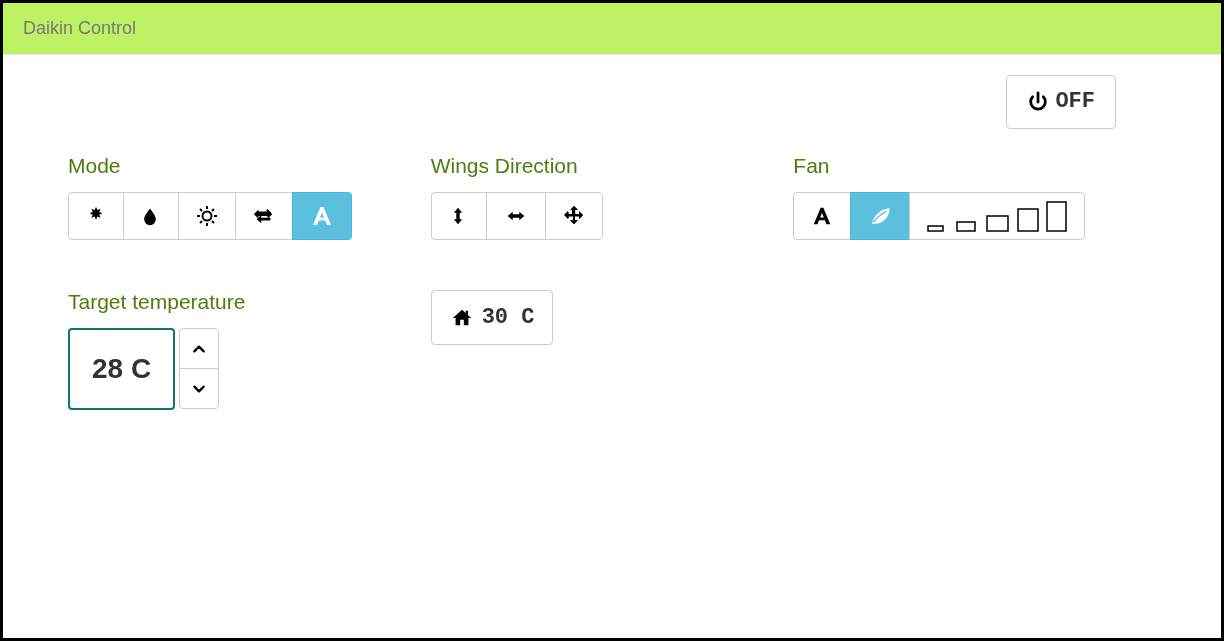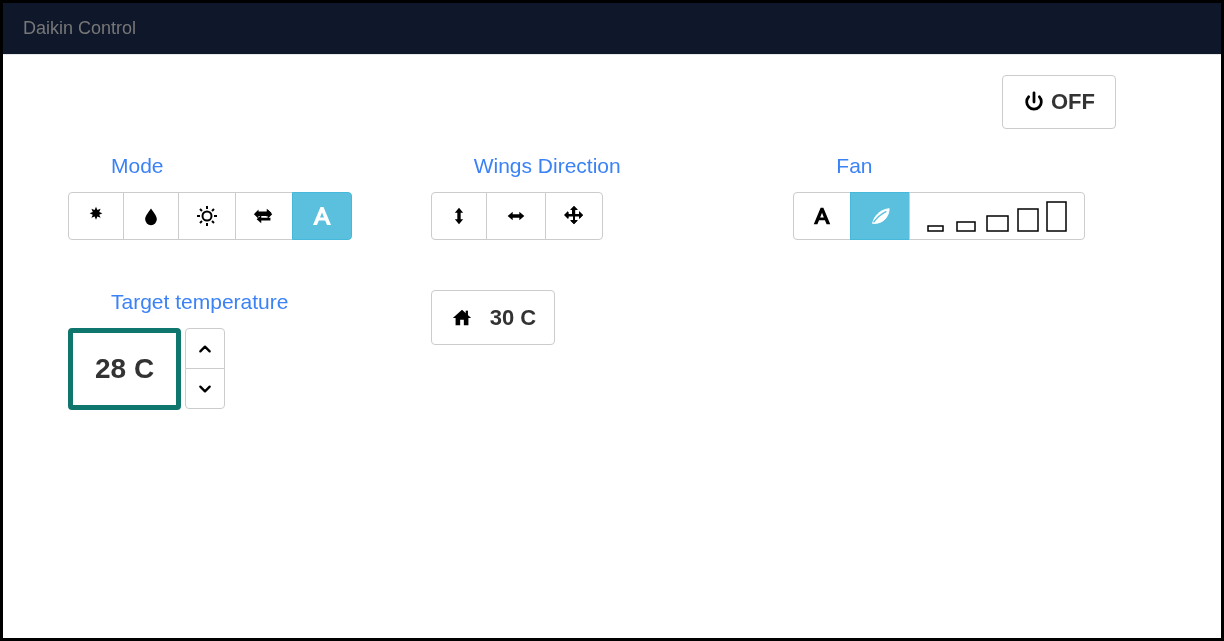--- a/index.html
+++ b/index.html
@@ -11,21 +11,21 @@
       font-family: "Helvetica Neue", Helvetica, Arial, sans-serif;
       font-size: 14px;
       color: #333;
       background: #fff;
       border: 3px solid #000;
       width: 1224px;
       height: 641px;
       overflow: hidden;
     }
     .navbar {
-      background: #0f172a;
+      background: #bef264;
       border-bottom: 1px solid #e7e7e7;
       padding: 15px 20px;
       color: #777;
       font-size: 18px;
     }
     .container {
       padding-left: 65px;
       padding-right: 65px;
     }
     .row {
@@ -40,42 +40,42 @@
     .power-row {
       display: flex;
       justify-content: flex-end;
       margin-top: 20px;
       margin-bottom: 25px;
       padding-right: 40px;
     }
     h3 {
       font-size: 21px;
       font-weight: 500;
-      color: #3b82f6;
+      color: #4d7c0f;
       margin-bottom: 14px;
-      margin-left: 43px;
     }
     .btn-group {
       display: inline-flex;
       vertical-align: middle;
     }
     .btn {
       display: inline-flex;
       align-items: center;
-      justify-content: center;
+      justify-content: space-between;
       background: #fff;
       border: 1px solid #ccc;
       color: #333;
       padding: 10px 16px;
       font-size: 18px;
       line-height: 1.333;
       cursor: pointer;
       margin-left: -1px;
       height: 48px;
       min-width: 56px;
+      font-family: Liberation Mono, monospace;
     }
     .btn:first-child {
       border-top-left-radius: 4px;
       border-bottom-left-radius: 4px;
       margin-left: 0;
     }
     .btn:last-child {
       border-top-right-radius: 4px;
       border-bottom-right-radius: 4px;
     }
@@ -93,21 +93,21 @@
       gap: 6px;
     }
     .section-row {
       margin-bottom: 50px;
     }
     .target-temp-wrap {
       display: inline-flex;
       align-items: stretch;
     }
     .target-temp {
-      border: 5px solid #0f766e;
+      border: 2px solid #0f766e;
       border-radius: 4px;
       font-size: 28px;
       font-weight: bold;
       padding: 20px 22px;
       display: inline-flex;
       align-items: center;
       height: 82px;
     }
     .spinner {
       display: inline-flex;
@@ -127,21 +127,21 @@
     }
     .spinner .btn:last-child {
       border-bottom-left-radius: 4px;
       border-bottom-right-radius: 4px;
       margin-top: -1px;
     }
     .temps .btn {
       font-size: 22px;
       font-weight: bold;
       padding: 12px 18px;
-      gap: 16px;
+      gap: 8px;
       height: 55px;
     }
     .btn-fan-bars {
       padding: 6px 12px;
       min-width: 170px;
     }
     .bars-svg {
       width: 150px;
       height: 34px;
     }

